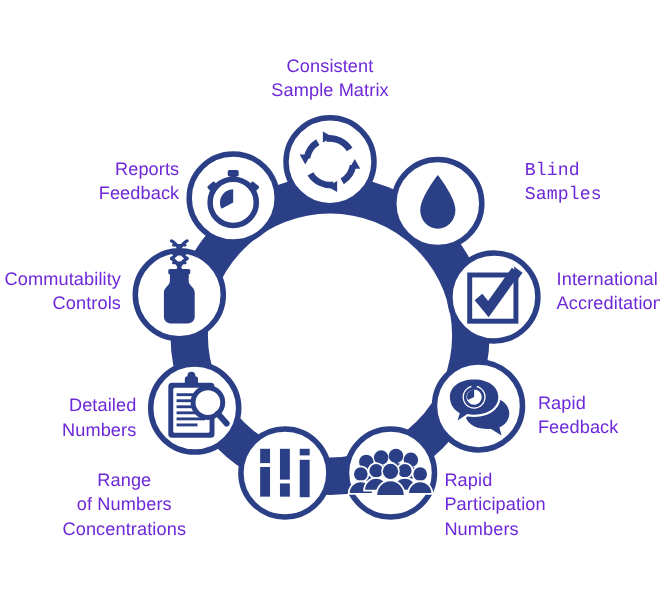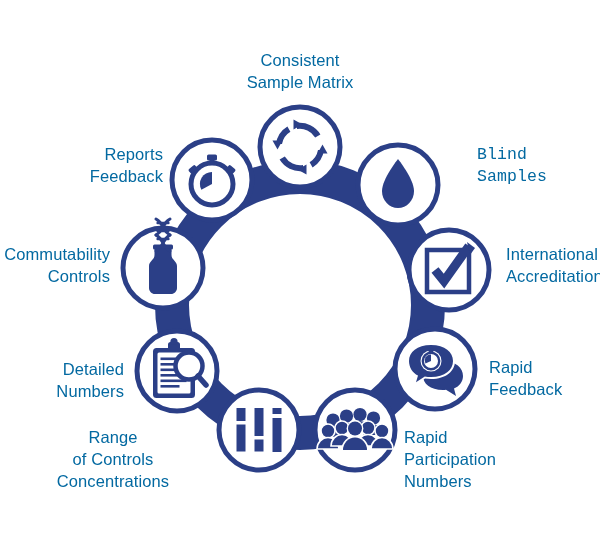--- a/index.html
+++ b/index.html
@@ -10,21 +10,21 @@
     font-family:"Liberation Sans","DejaVu Sans",sans-serif;
     overflow:hidden;
     position:relative;
   }
   #diagram-root{
     position:absolute;left:0;top:0;width:600px;height:550px;
   }
   .ring-svg{position:absolute;left:0;top:0;width:600px;height:550px;}
   .label{
     position:absolute;
-    color:#0369a1;
+    color:#6d28d9;
     font-size:16.5px;
     line-height:1.32;
     letter-spacing:.1px;
     white-space:nowrap;
     font-family:"Liberation Sans","DejaVu Sans",sans-serif;
   }
   .label.c{text-align:center;}
   .label.l{text-align:left;}
   .label.r{text-align:right;}
 </style>
@@ -205,21 +205,21 @@
   </div>
 
   <div class="label l" style="left:404px;top:427px;width:180px;">
     <div>Rapid</div>
     <div>Participation</div>
     <div>Numbers</div>
   </div>
 
   <div class="label r" style="left:18px;top:427px;width:190px;text-align:center;">
     <div>Range</div>
-    <div>of Controls</div>
+    <div>of Numbers</div>
     <div>Concentrations</div>
   </div>
 
   <div class="label r" style="left:4px;top:359px;width:120px;">
     <div>Detailed</div>
     <div>Numbers</div>
   </div>
 
   <div class="label r" style="left:-12px;top:244px;width:122px;">
     <div>Commutability</div>

